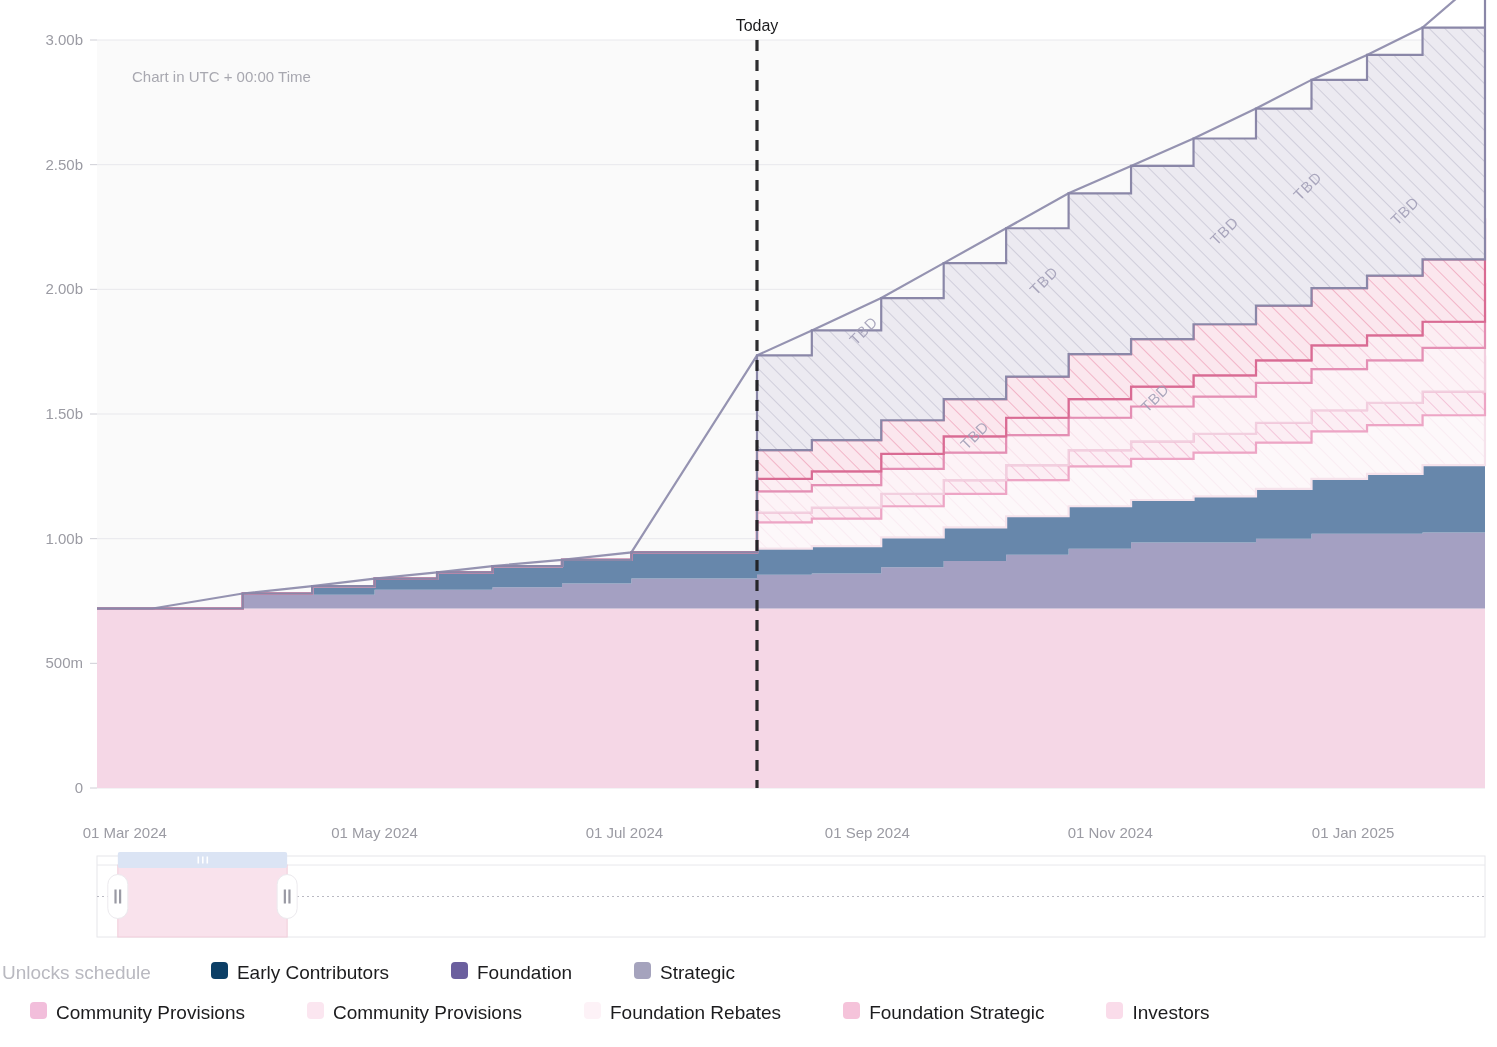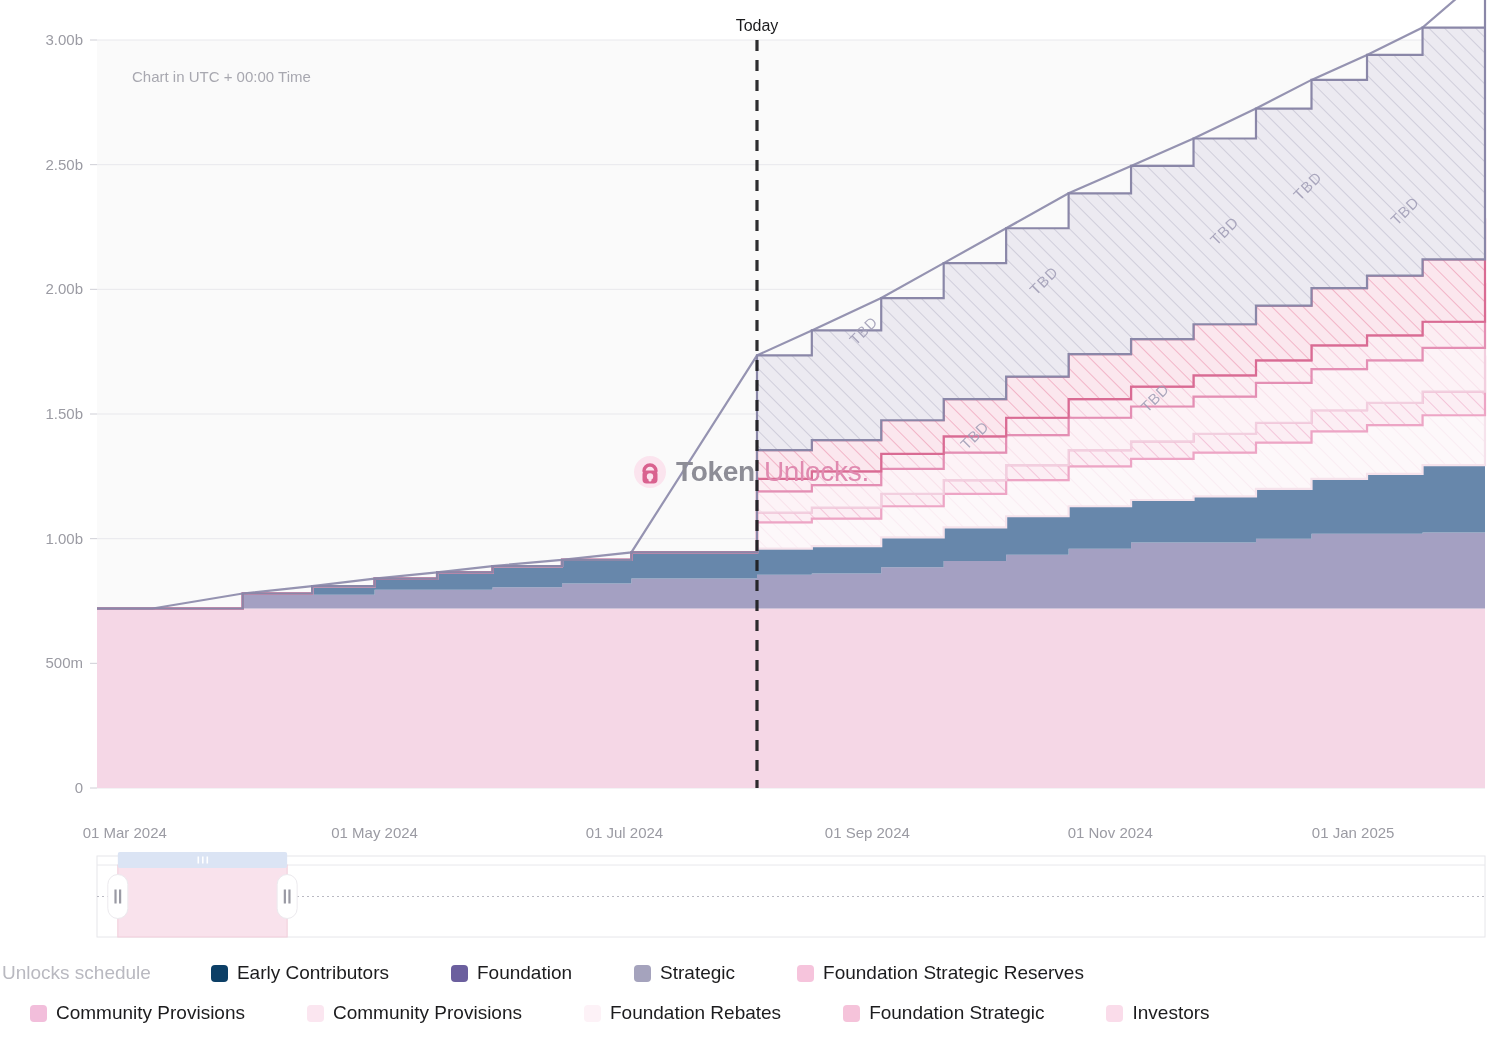--- a/index.html
+++ b/index.html
@@ -27,21 +27,21 @@
     padding:6px 0 14px 0;
   }
   .legend-row {
     display:flex; align-items:center; flex-wrap:nowrap;
     gap:16px; height:40px; padding-left:2px;
   }
   .legend-title {
     font-size:19px; color:#b9b9c0; margin-right:16px; white-space:nowrap;
   }
   .legend-item {
-    display:flex; align-items:center; margin-right:18px; white-space:nowrap;padding-left:28px;
+    display:flex; margin-right:18px; white-space:nowrap;padding-left:28px;
   }
   .legend-swatch {
     width:17px; height:17px; border-radius:4px; margin-right:9px; flex:0 0 auto;
     display:inline-block;
   }
   .legend-text { font-size:19px; color:#1c1c1e; }
 
   
   .watermark {
     position:absolute; left:633px; top:455px;
@@ -160,51 +160,36 @@
         <rect x="206.488" y="856.5" width="1.6" height="7" fill="#ffffff"></rect>
         <rect x="107.82" y="874.5" width="20" height="44" rx="10" fill="#ffffff" stroke="#eceaee" stroke-width="1"></rect>
         <rect x="114.41999999999999" y="889.5" width="2.2" height="14" fill="#9a9aa4"></rect>
         <rect x="119.02" y="889.5" width="2.2" height="14" fill="#9a9aa4"></rect>
         <rect x="277.156" y="874.5" width="20" height="44" rx="10" fill="#ffffff" stroke="#eceaee" stroke-width="1"></rect>
         <rect x="283.75600000000003" y="889.5" width="2.2" height="14" fill="#9a9aa4"></rect>
         <rect x="288.356" y="889.5" width="2.2" height="14" fill="#9a9aa4"></rect>
       </g>
   </svg>
 
-  <div class="watermark">
-    <svg width="34" height="34" viewBox="0 0 34 34">
-      <circle cx="17" cy="17" r="16" fill="#fbe4ee"></circle>
-      <path d="M11 16 a6 6 0 0 1 12 0" fill="none" stroke="#d9628f" stroke-width="3.4" stroke-linecap="round"></path>
-      <rect x="9.5" y="15.5" width="15" height="13" rx="4" fill="#d9628f"></rect>
-      <circle cx="17" cy="21.5" r="3.2" fill="#fbe4ee"></circle>
-      <rect x="15.6" y="21.5" width="2.8" height="5" rx="1.2" fill="#fbe4ee"></rect>
-    </svg>
-    <span class="wm-token">Token</span>
-    <span class="wm-unlocks">Unlocks.</span>
-  </div>
 
   <div class="legend">
     <div class="legend-row" id="legend-row-1">
       <span class="legend-title">Unlocks schedule</span>
     <div class="legend-item">
           <span class="legend-swatch" style="background: rgb(12, 63, 102);"></span>
           <span class="legend-text">Early Contributors</span>
         </div>
         <div class="legend-item">
           <span class="legend-swatch" style="background: rgb(107, 95, 158);"></span>
           <span class="legend-text">Foundation</span>
         </div>
         <div class="legend-item">
           <span class="legend-swatch" style="background: rgb(165, 163, 189);"></span>
           <span class="legend-text">Strategic</span>
         </div>
-        <div class="legend-item">
-          <span class="legend-swatch" style="background: rgb(246, 196, 220);"></span>
-          <span class="legend-text">Foundation Strategic Reserves</span>
-        </div>
       </div>
     <div class="legend-row" id="legend-row-2">
         <div class="legend-item">
           <span class="legend-swatch" style="background: rgb(242, 190, 219);"></span>
           <span class="legend-text">Community Provisions</span>
         </div>
         <div class="legend-item">
           <span class="legend-swatch" style="background: rgb(251, 230, 240);"></span>
           <span class="legend-text">Community Provisions</span>
         </div>

